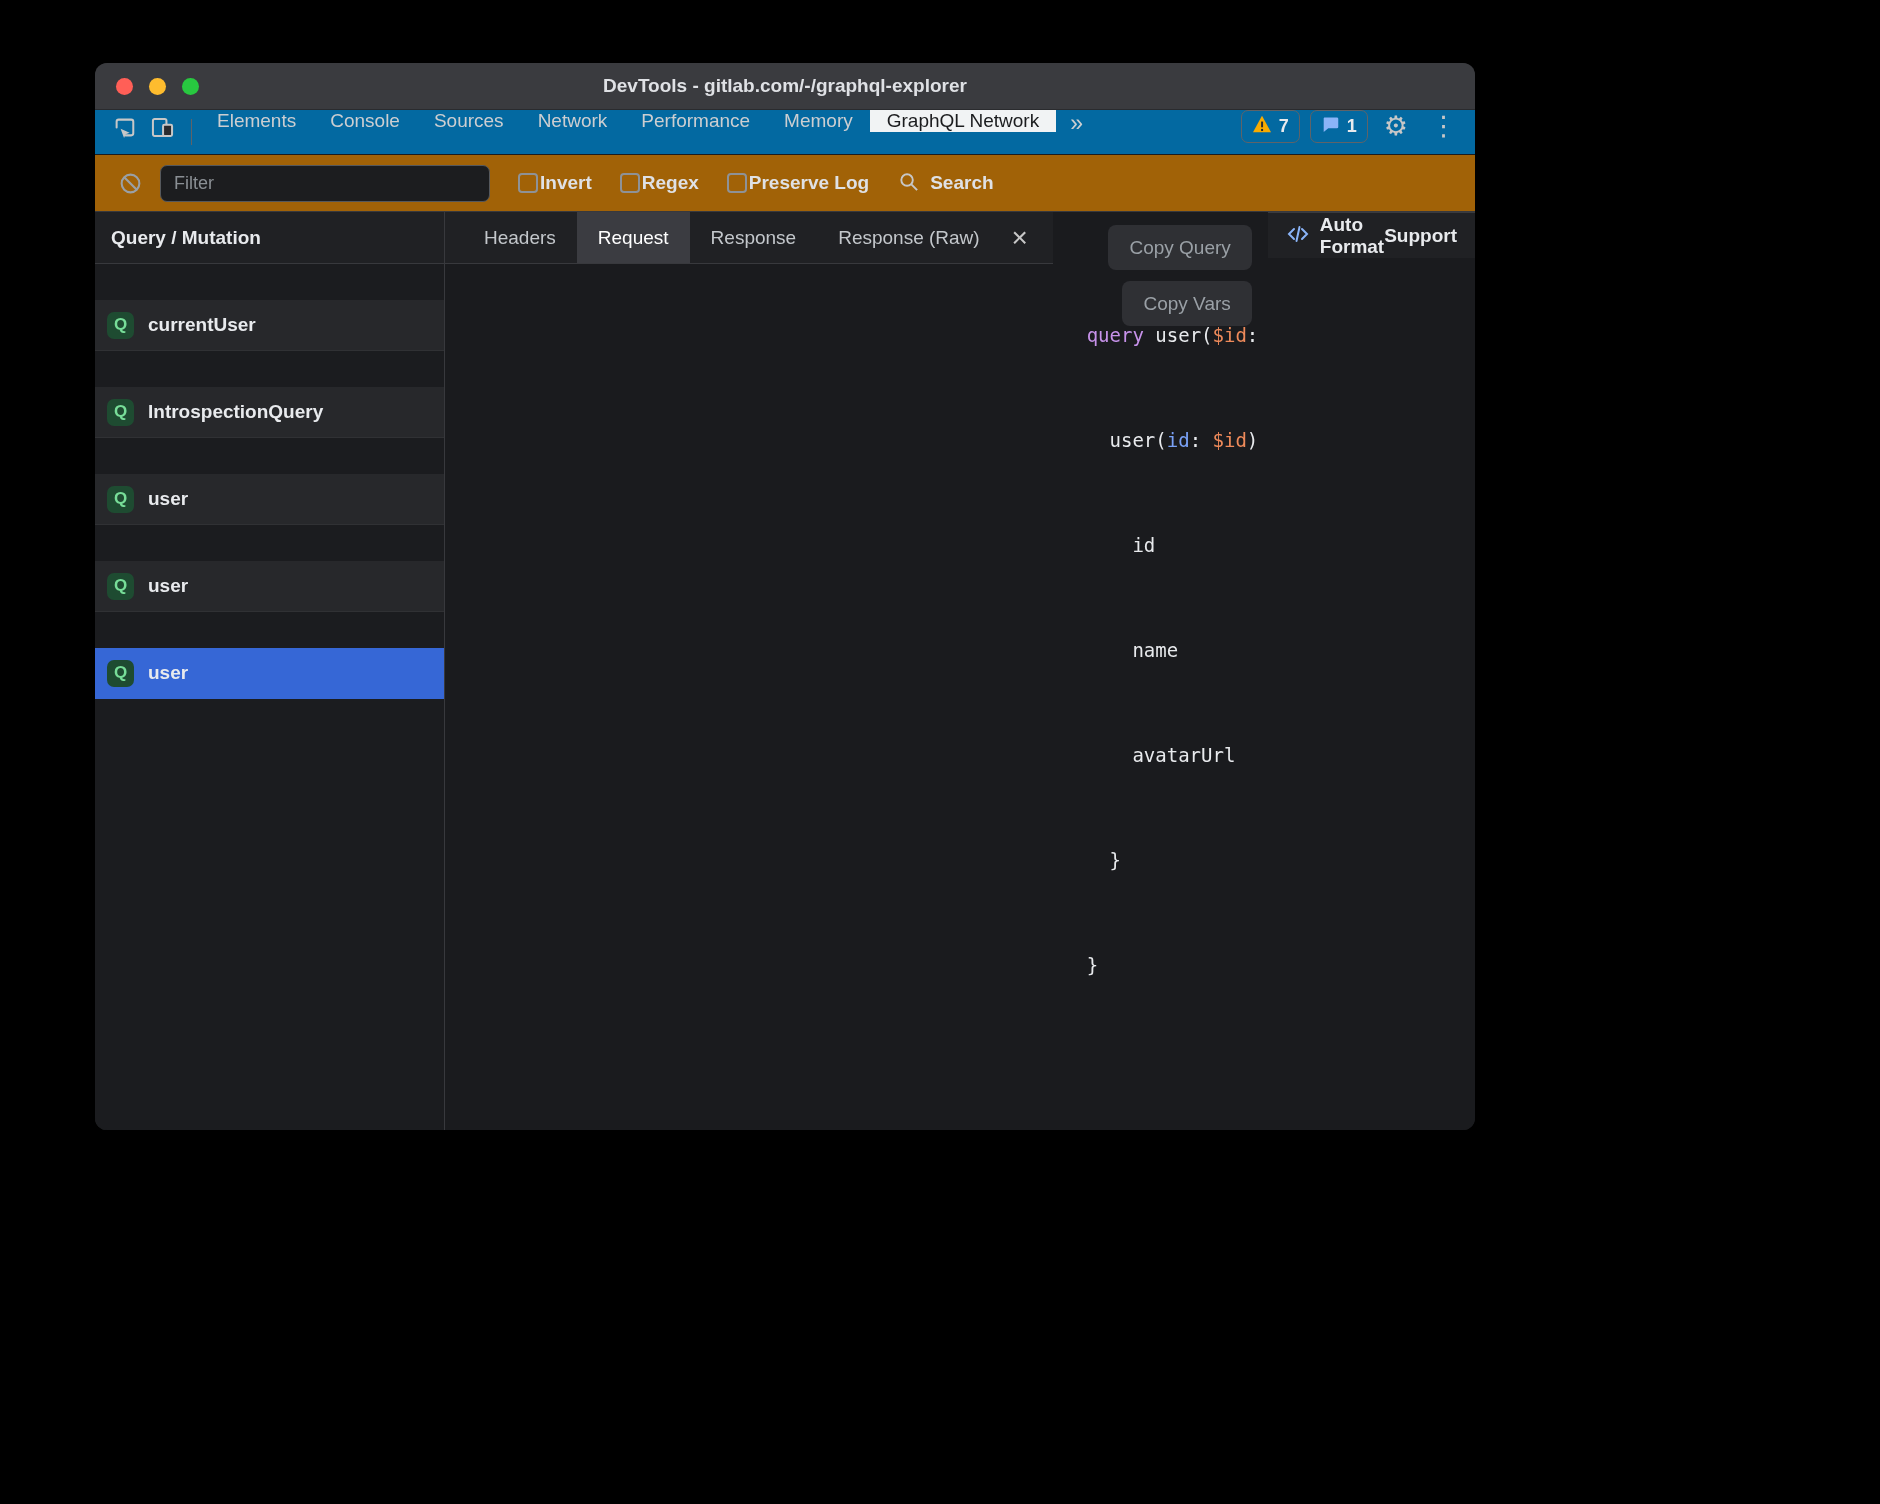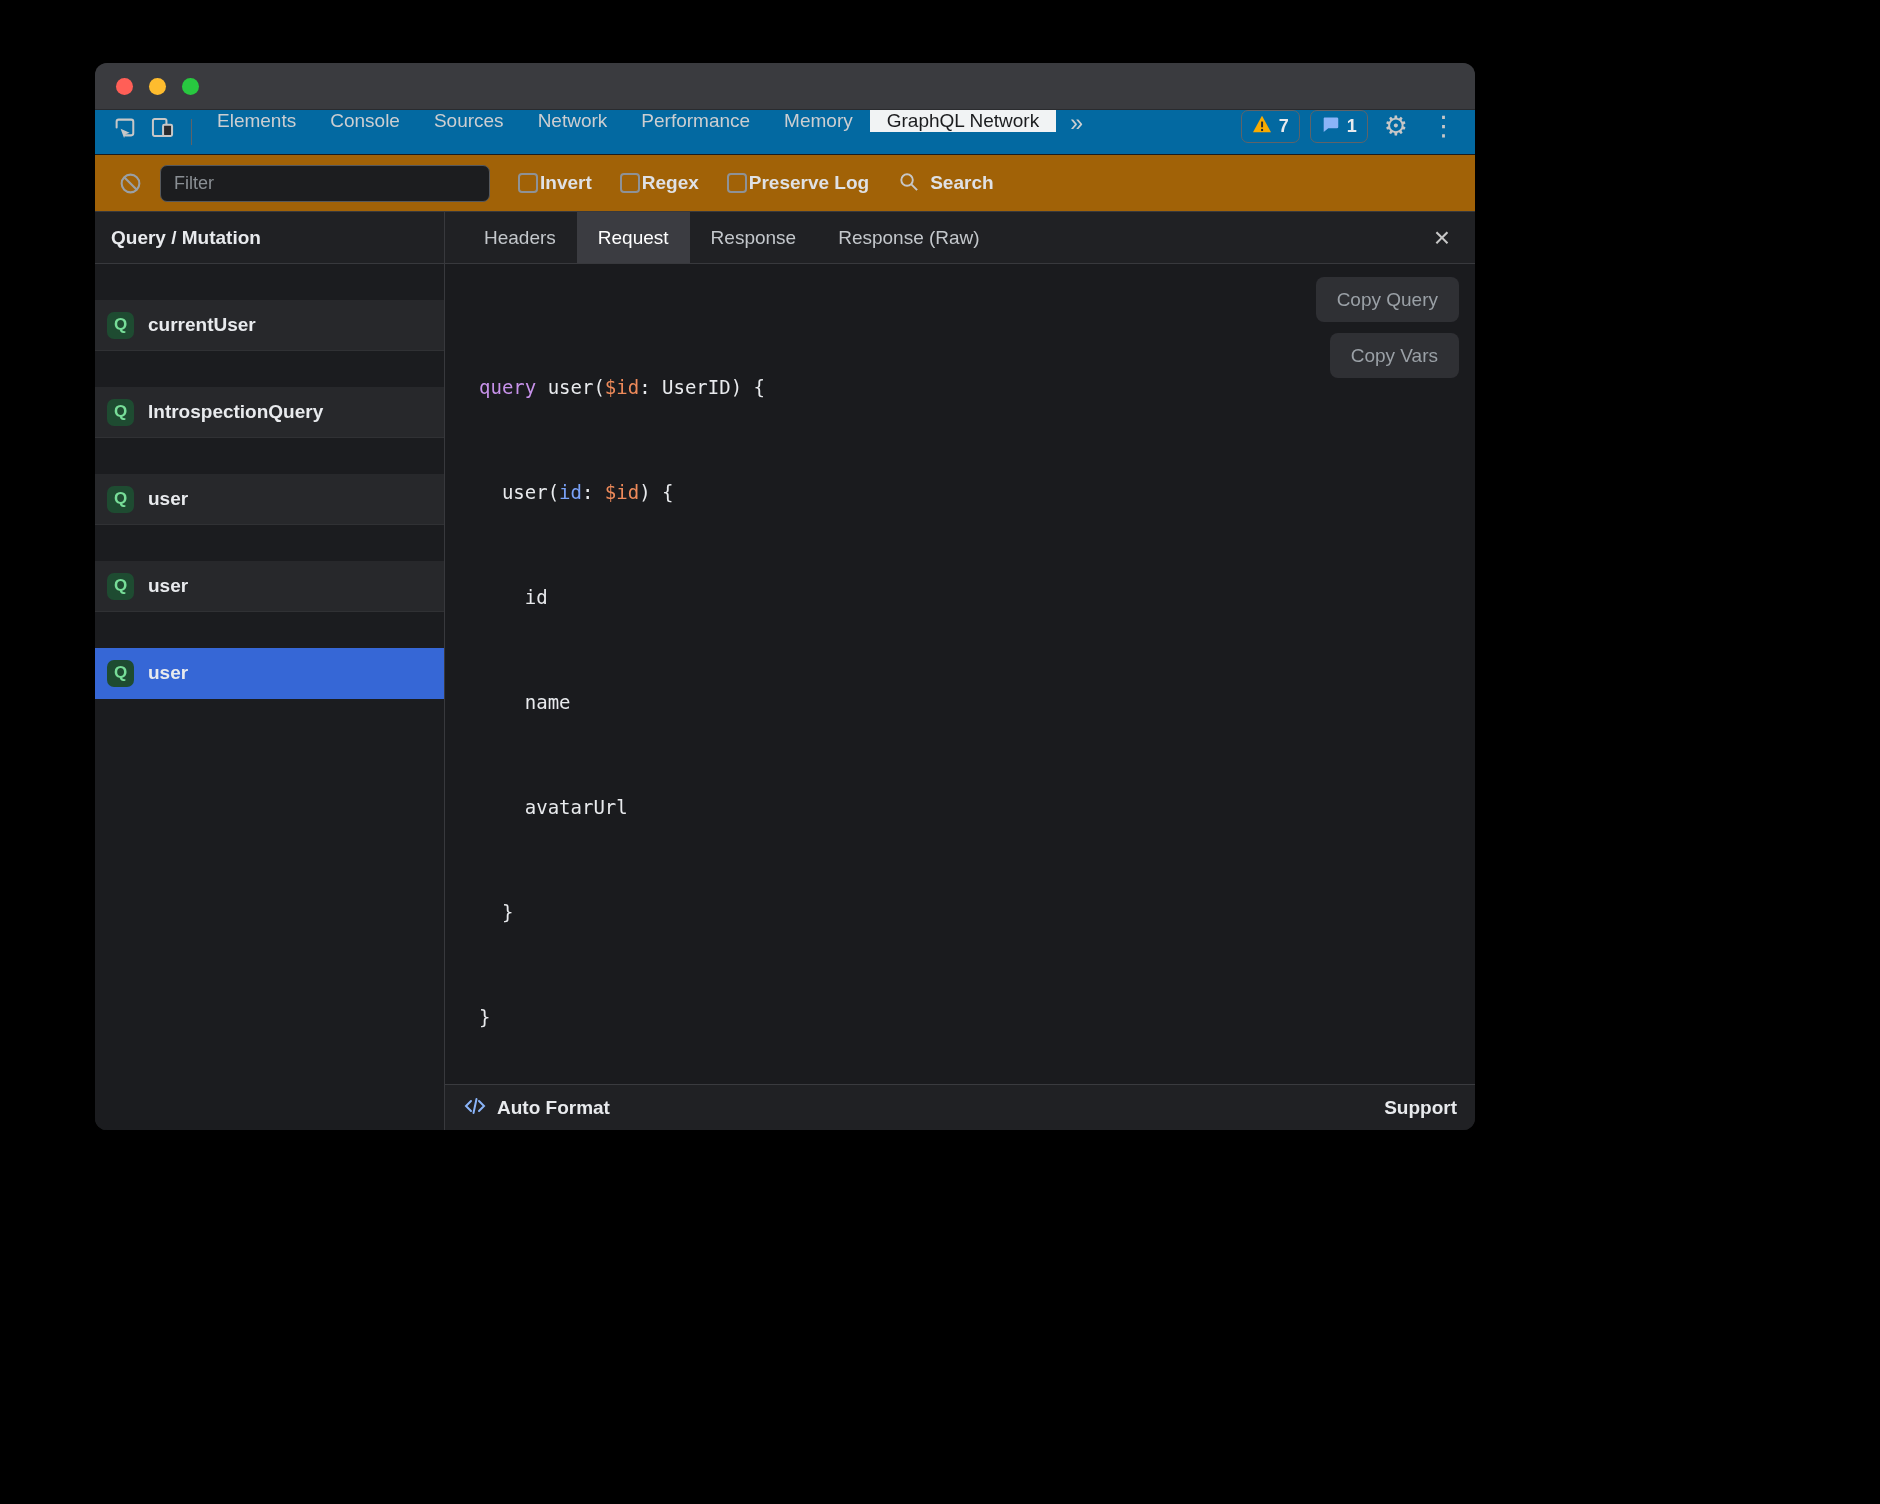--- a/index.html
+++ b/index.html
@@ -105,21 +105,21 @@
   .sb-row.selected { background: #3667d6; border-bottom-color: #3667d6; }
   .q-badge {
     width: 27px; height: 27px; border-radius: 7px;
     background: #1e4b31; color: #77dd98;
     font-size: 17px; font-weight: bold;
     display: flex; align-items: center; justify-content: center;
   }
   .sb-label { font-size: 19px; font-weight: bold; color: #e8eaed; }
   .sb-rest { flex: 1; background: #1b1c1f; }
   
-  .detail { flex: 1; display: flex; flex-direction: column; background: #1a1b1e; min-width: 0; justify-content: flex-end; }
+  .detail { flex: 1; display: flex; flex-direction: row; background: #1a1b1e; min-width: 0; justify-content: flex-end; }
   .detail-tabs {
     height: 52px; flex: 0 0 52px;
     background: #202124; border-bottom: 1px solid #38393d;
     display: flex; align-items: stretch; padding-left: 18px;
   }
   .d-tab { padding: 0 21px; display: flex; align-items: center; font-size: 19px; color: #c3c7cb; white-space: nowrap; }
   .d-tab.active { background: #3b3c41; color: #ffffff; }
   .close-btn {
     margin-left: auto; align-self: center; margin-right: 14px;
     width: 38px; height: 38px; display: flex; align-items: center; justify-content: center;
@@ -159,20 +159,21 @@
 <body>
 
 <div class="window">
 
   <div class="titlebar">
     <div class="traffic">
       <span class="light red"></span>
       <span class="light yellow"></span>
       <span class="light green"></span>
     </div>
+    <div class="win-title">DevTools - gitlab.com/-/graphql-explorer</div>
   </div>
 
   <div class="toolbar">
     <div class="tb-icons">
       <span class="icon-btn">
         <svg viewBox="0 0 24 24" width="27" height="27">
           <path d="M13 19h5a1.8 1.8 0 0 0 1.8-1.8V6.8A1.8 1.8 0 0 0 18 5H6.8A1.8 1.8 0 0 0 5 6.8V12" fill="none" stroke="#c7c7c7" stroke-width="1.8" stroke-linecap="round"></path>
           <path d="M8.5 13.2l3.1 8.2 1.5-3.4 3.5-1.3z" fill="#c7c7c7"></path>
         </svg>
       </span>

